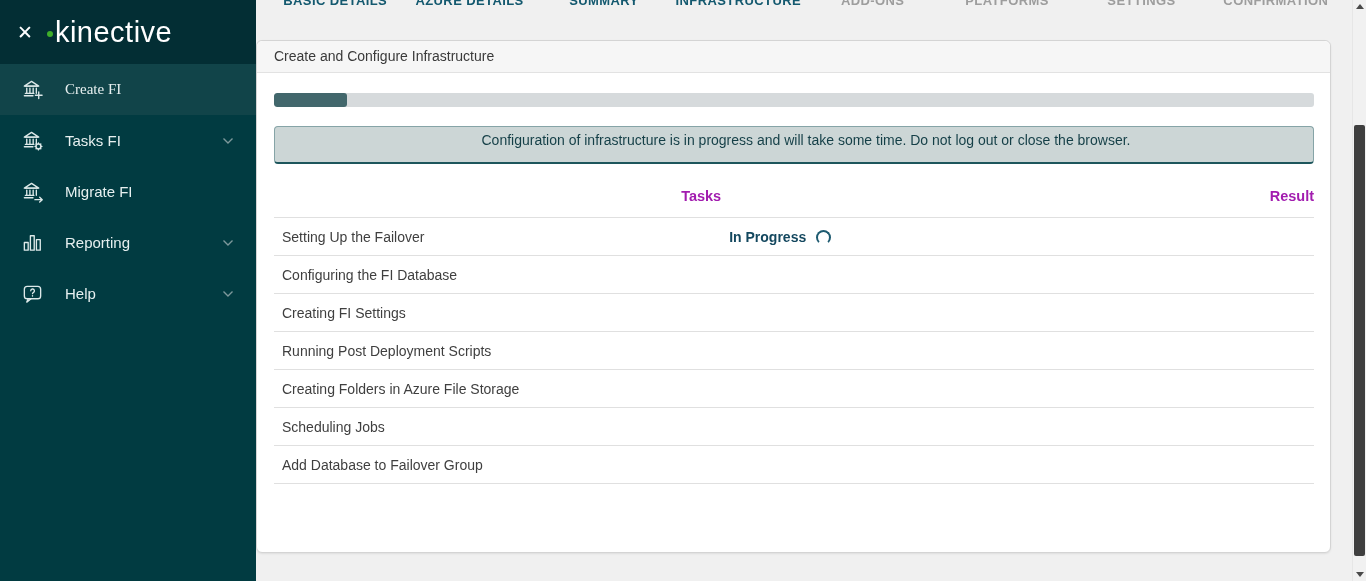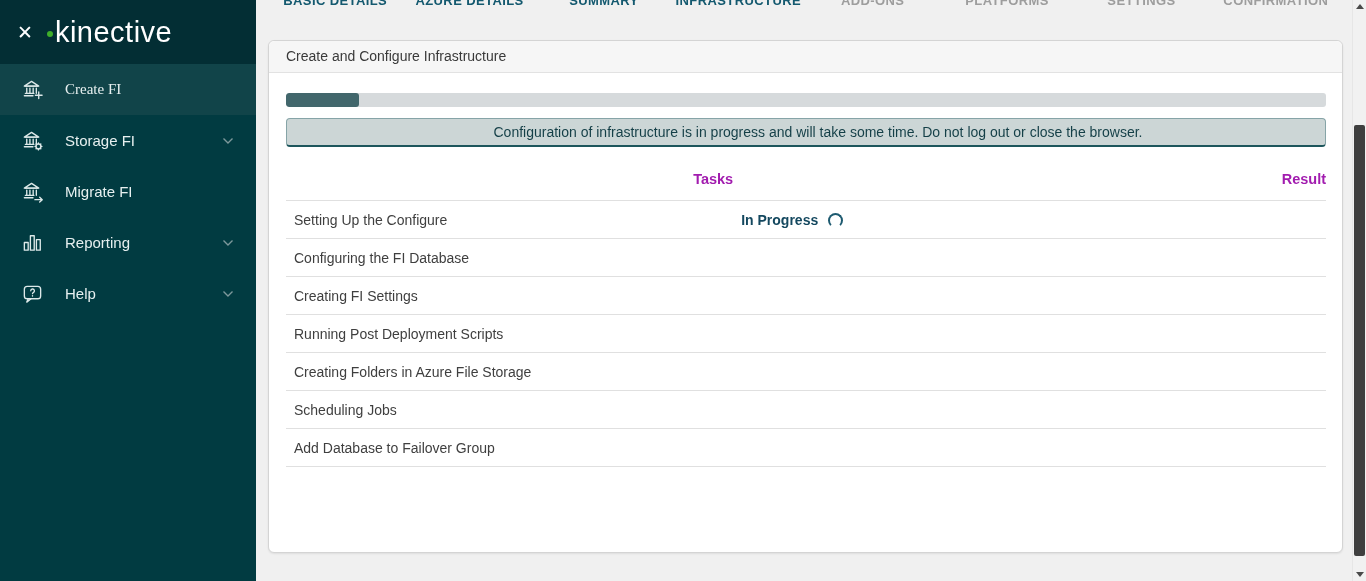--- a/index.html
+++ b/index.html
@@ -56,40 +56,40 @@
   }
   .tab {
     flex:1; text-align:center; font-size:13px; font-weight:bold;
     letter-spacing:0.4px; line-height:20px; white-space:nowrap;
   }
   .tab.enabled  { color:#14596f; cursor:pointer; }
   .tab.disabled { color:#9d9d9d; }
 
   
   .card {
-    position:absolute; left:12px; top:40px; width:1075px; height:513px;
+    position:absolute; left:0; top:40px; width:1075px; height:513px;
     background:#ffffff; border:1px solid #d4d4d4; border-radius:6px;
     box-shadow:0 1px 2px rgba(0,0,0,0.08);
   }
   .card-header {
     height:32px; background:#f6f6f6; border-bottom:1px solid #e2e2e2;
     border-radius:6px 6px 0 0; line-height:31px; padding-left:17px;
     font-size:14px; color:#3a3a3a;
   }
   .card-body { padding:20px 16px 0 17px; }
 
   .progress-track {
     height:14px; background:#d6dadc; border-radius:3px; overflow:hidden;
   }
   .progress-fill {
     height:100%; background:#42676c; border-radius:3px;
   }
 
   .alert {
-    margin-top:11px; height:29px;
+    margin-top:19px; height:38px;
     background:#ccd6d6; border:1px solid #86a4a7; border-bottom:2px solid #1d565c;
     border-radius:4px; text-align:center; line-height:26px;
     font-size:14px; color:#143f47;padding-left:24px;
   }
 
   table.tasks { width:100%; border-collapse:collapse; margin-top:20px; }
   .tasks th {
     text-align:right; font-size:14.5px; font-weight:bold; color:#a21caf;
     padding:4px 0 13px 8px; border-bottom:1px solid #e0e0e0;
   }
@@ -169,21 +169,21 @@
         <svg viewBox="0 0 24 24" fill="none" stroke="#dde9e9" stroke-width="1.4" stroke-linecap="round" stroke-linejoin="round">
           <path d="M3.5 8.5 L11 3.5 L18.5 8.5 Z"></path>
             <path d="M4.5 8.5 h13"></path>
           <path d="M6 10.5 v5.5 M9.3 10.5 v5.5 M12.7 10.5 v5.5 M16 10.5 v5.5"></path>
           <path d="M4.5 16 h9"></path>
             <path d="M3.5 18.5 h9"></path>
           <circle cx="18.2" cy="18.2" r="2.6"></circle>
           <path d="M18.2 14.6 v1 M18.2 20.8 v1 M14.6 18.2 h1 M20.8 18.2 h1 M15.7 15.7 l0.7 0.7 M20 20 l0.7 0.7 M20.7 15.7 l-0.7 0.7 M16.4 20 l-0.7 0.7"></path>
         </svg>
       </span>
-      <span class="nav-label">Storage FI</span>
+      <span class="nav-label">Tasks FI</span>
       <span class="chev">
         <svg viewBox="0 0 12 8" fill="none" stroke="#7d989b" stroke-width="1.4">
             <path d="M1.5 1.5 L6 6 L10.5 1.5"></path>
           </svg>
       </span>
     </div>
 
     <div class="nav-item">
       <span class="nav-icon">
         <svg viewBox="0 0 24 24" fill="none" stroke="#dde9e9" stroke-width="1.4" stroke-linecap="round" stroke-linejoin="round">
@@ -259,21 +259,21 @@
 
       <table class="tasks">
         <thead>
           <tr>
             <th class="col-task">Tasks</th>
             <th class="col-result">Result</th>
           </tr>
         </thead>
         <tbody>
             <tr>
-              <td>Setting Up the Configure</td>
+              <td>Setting Up the Failover</td>
               <td><span class="result-text">In Progress</span><span class="spinner"></span></td>
             </tr>
             <tr>
               <td>Configuring the FI Database</td>
               <td></td>
             </tr>
             <tr>
               <td>Creating FI Settings</td>
               <td></td>
             </tr>

